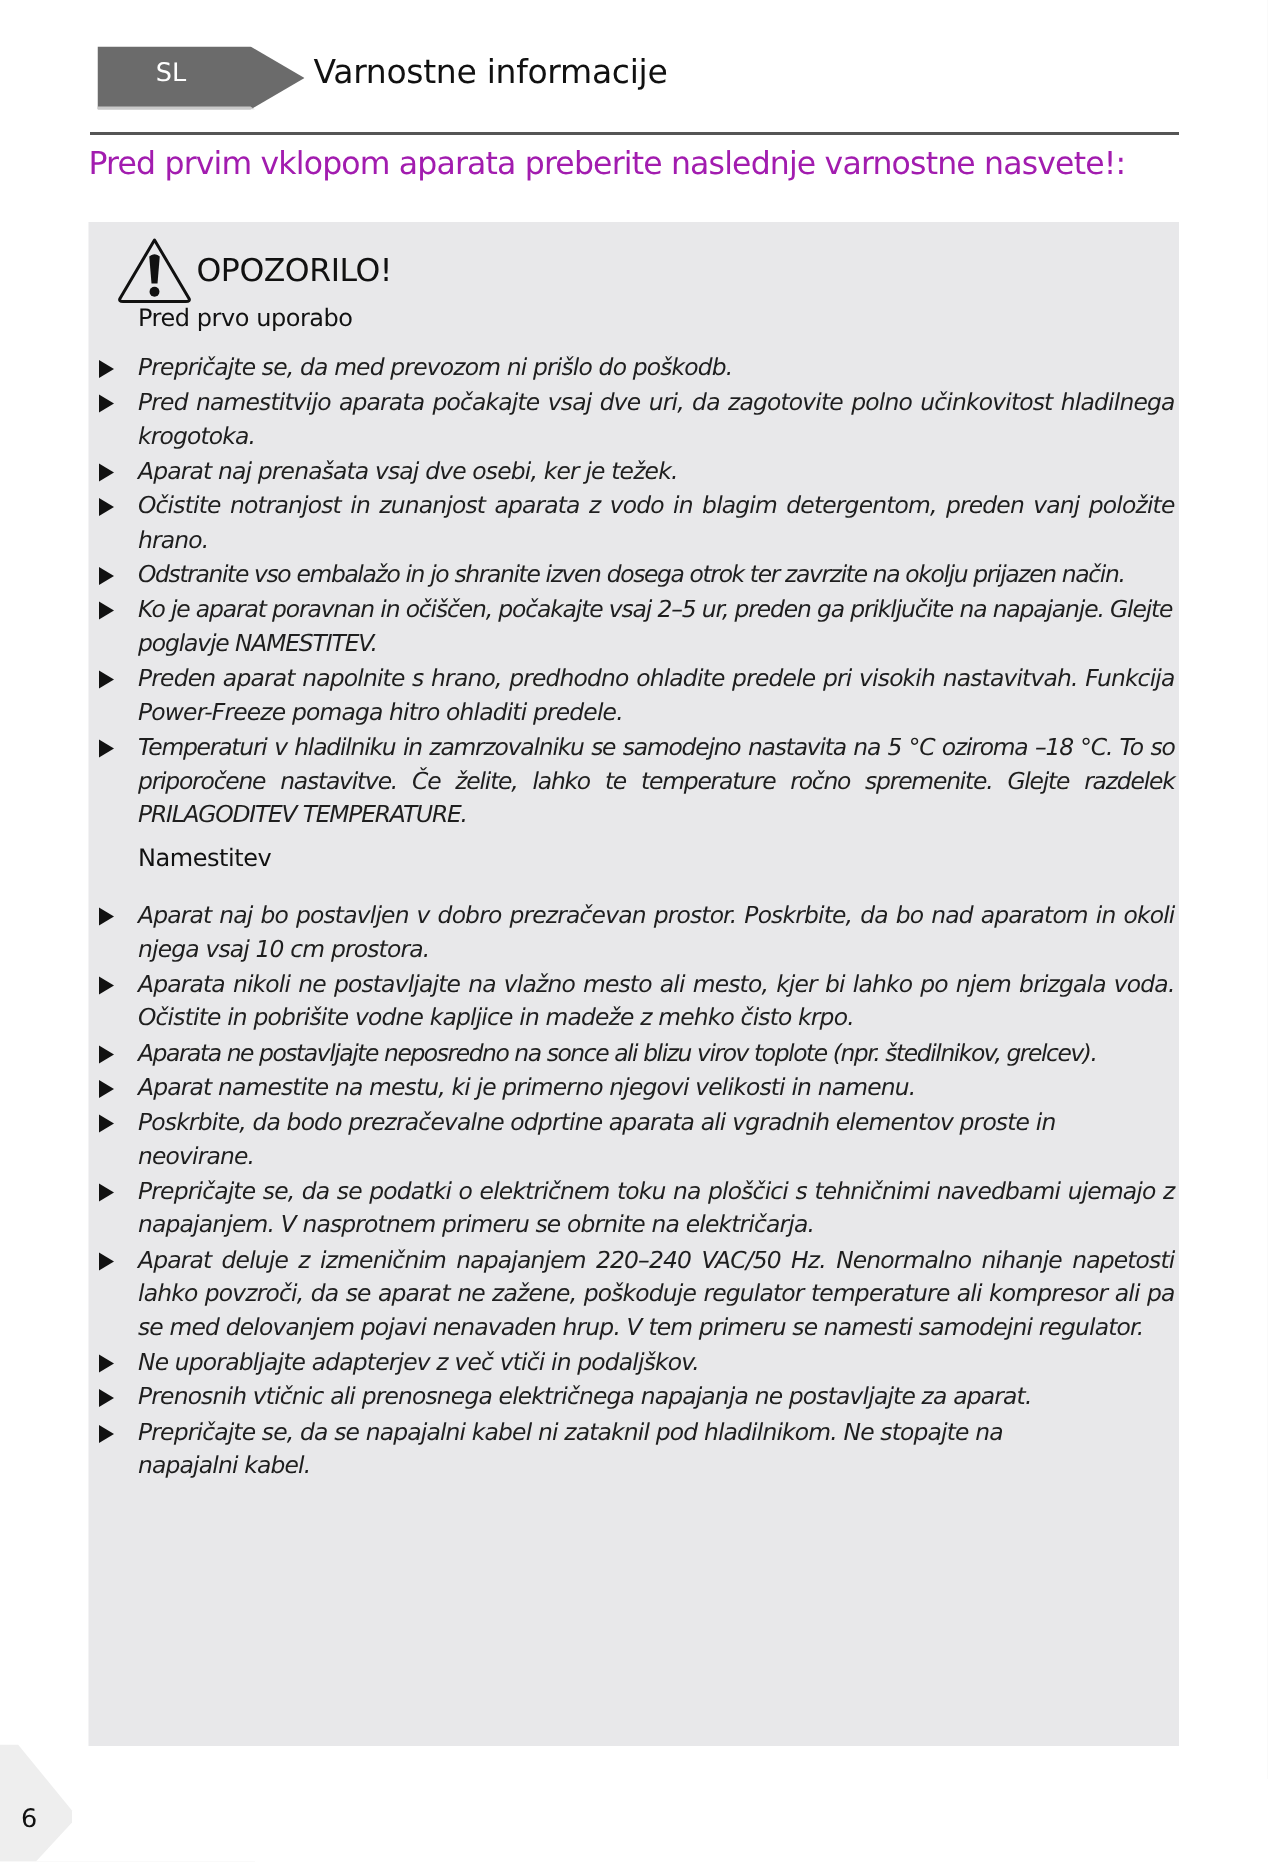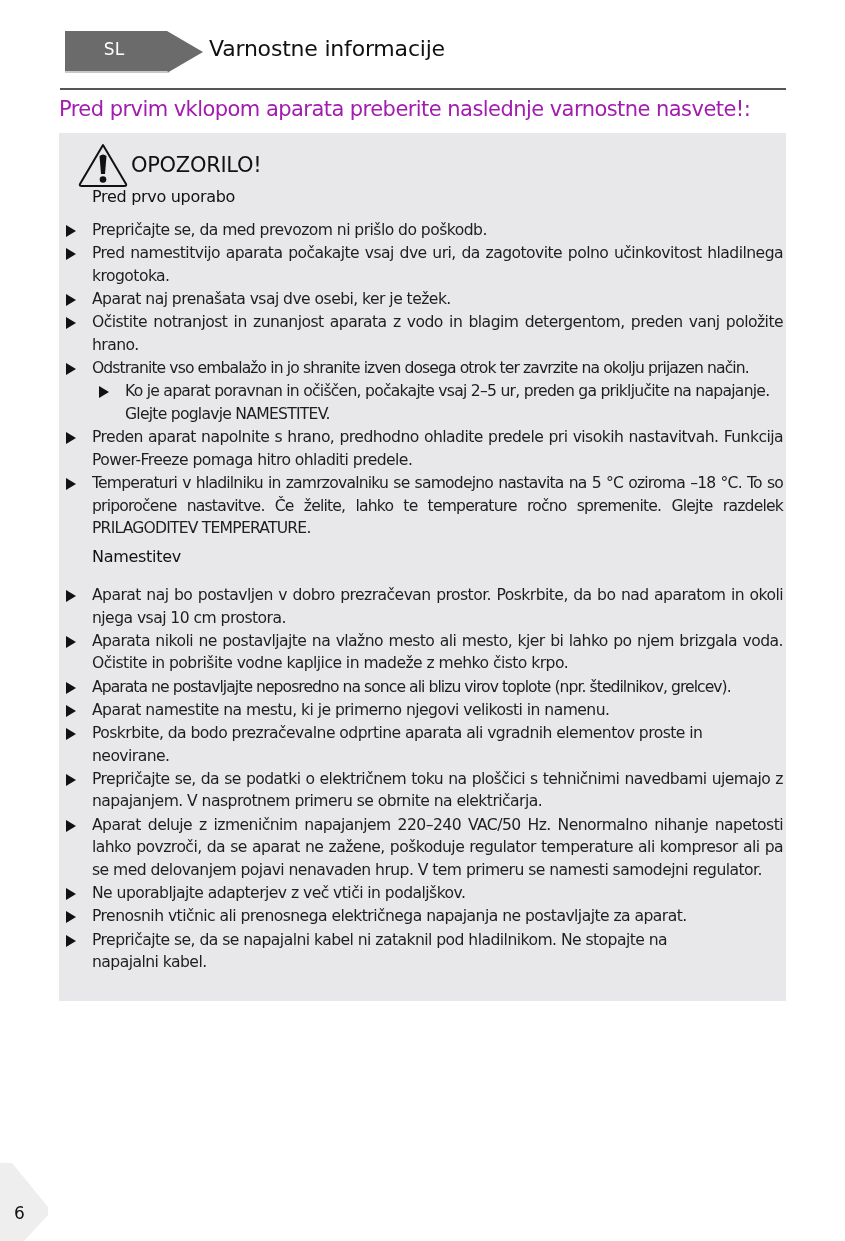--- a/index.html
+++ b/index.html
@@ -19,32 +19,32 @@
     letter-spacing: -0.2px;
   }
   .rule { position: absolute; left: 60px; top: 88px; width: 726px; height: 2px; background: #555; }
 
   .intro {
     position: absolute; left: 59px; top: 97px; width: 730px; font-size: 21px;
     color: #a21caf; letter-spacing: -0.55px; white-space: nowrap;
   }
 
   .panel {
-    position: absolute; left: 59px; top: 133px; width: 727px; height: 868px;
+    position: absolute; left: 59px; top: 148px; width: 727px; height: 1016px;
     background: #e8e8ea;
   }
   .warn-row { position: absolute; left: 18px; top: 8px; height: 48px; display: flex; align-items: center; }
   .warn-row svg { width: 52px; height: 46px; }
   .warn-label { font-size: 21px; margin-left: 2px; letter-spacing: -0.3px; color: #111; }
 
   .sub-heading {
     position: absolute; left: 33px; font-size: 16px; color: #111; letter-spacing: -0.3px;
   }
 
-  .list { position: absolute; left: 0; width: 727px; }
+  .list { position: absolute; left: 0; width: 727px; font-style: italic; }
   .item { position: relative; padding-left: 33px; padding-right: 3px; font-size: 15.6px; line-height: 22.5px; color: #1e1e1e; letter-spacing: -0.55px; margin-bottom: 0.8px; }
   .item.just { text-align: justify; }
   .item .bullet {
     position: absolute; left: 7px; top: 6px; width: 0; height: 0;
     border-left: 10px solid #111; border-top: 6px solid transparent; border-bottom: 6px solid transparent;
   }
 
   .page-corner { position: absolute; left: 0; top: 1163px; width: 50px; height: 78px; }
   .page-corner svg { position: absolute; left: 0; top: 0; }
   .page-num { position: absolute; left: 14px; top: 40px; font-size: 17px; color: #111; }
@@ -75,21 +75,21 @@
   </div>
 
   <div class="sub-heading" style="top:54px;">Pred prvo uporabo</div>
 
   <div class="list" style="top:86px;">
     <div class="item"><span class="bullet"></span><span>Prepričajte se, da med prevozom ni prišlo do poškodb.</span></div>
     <div class="item just"><span class="bullet"></span><span>Pred namestitvijo aparata počakajte vsaj dve uri, da zagotovite polno učinkovitost hladilnega krogotoka.</span></div>
     <div class="item"><span class="bullet"></span><span>Aparat naj prenašata vsaj dve osebi, ker je težek.</span></div>
     <div class="item just"><span class="bullet"></span><span>Očistite notranjost in zunanjost aparata z vodo in blagim detergentom, preden vanj položite hrano.</span></div>
     <div class="item" style="letter-spacing:-0.9px;"><span class="bullet"></span><span>Odstranite vso embalažo in jo shranite izven dosega otrok ter zavrzite na okolju prijazen način.</span></div>
-    <div class="item" style="letter-spacing:-0.75px;margin-left:33px;"><span class="bullet"></span><span>Ko je aparat poravnan in očiščen, počakajte vsaj 2–5 ur, preden ga priključite na napajanje. Glejte poglavje NAMESTITEV.</span></div>
+    <div class="item" style="letter-spacing:-0.75px;"><span class="bullet"></span><span>Ko je aparat poravnan in očiščen, počakajte vsaj 2–5 ur, preden ga priključite na napajanje. Glejte poglavje NAMESTITEV.</span></div>
     <div class="item just"><span class="bullet"></span><span>Preden aparat napolnite s hrano, predhodno ohladite predele pri visokih nastavitvah. Funkcija Power-Freeze pomaga hitro ohladiti predele.</span></div>
     <div class="item just" style="letter-spacing:-0.8px;"><span class="bullet"></span><span>Temperaturi v hladilniku in zamrzovalniku se samodejno nastavita na 5 °C oziroma –18 °C. To so priporočene nastavitve. Če želite, lahko te temperature ročno spremenite. Glejte razdelek PRILAGODITEV TEMPERATURE.</span></div>
   </div>
 
   <div class="sub-heading" style="top:414px;">Namestitev</div>
 
   <div class="list" style="top:451px;">
     <div class="item just"><span class="bullet"></span><span>Aparat naj bo postavljen v dobro prezračevan prostor. Poskrbite, da bo nad aparatom in okoli njega vsaj 10 cm prostora.</span></div>
     <div class="item just"><span class="bullet"></span><span>Aparata nikoli ne postavljajte na vlažno mesto ali mesto, kjer bi lahko po njem brizgala voda. Očistite in pobrišite vodne kapljice in madeže z mehko čisto krpo.</span></div>
     <div class="item" style="letter-spacing:-0.95px;"><span class="bullet"></span><span>Aparata ne postavljajte neposredno na sonce ali blizu virov toplote (npr. štedilnikov, grelcev).</span></div>

